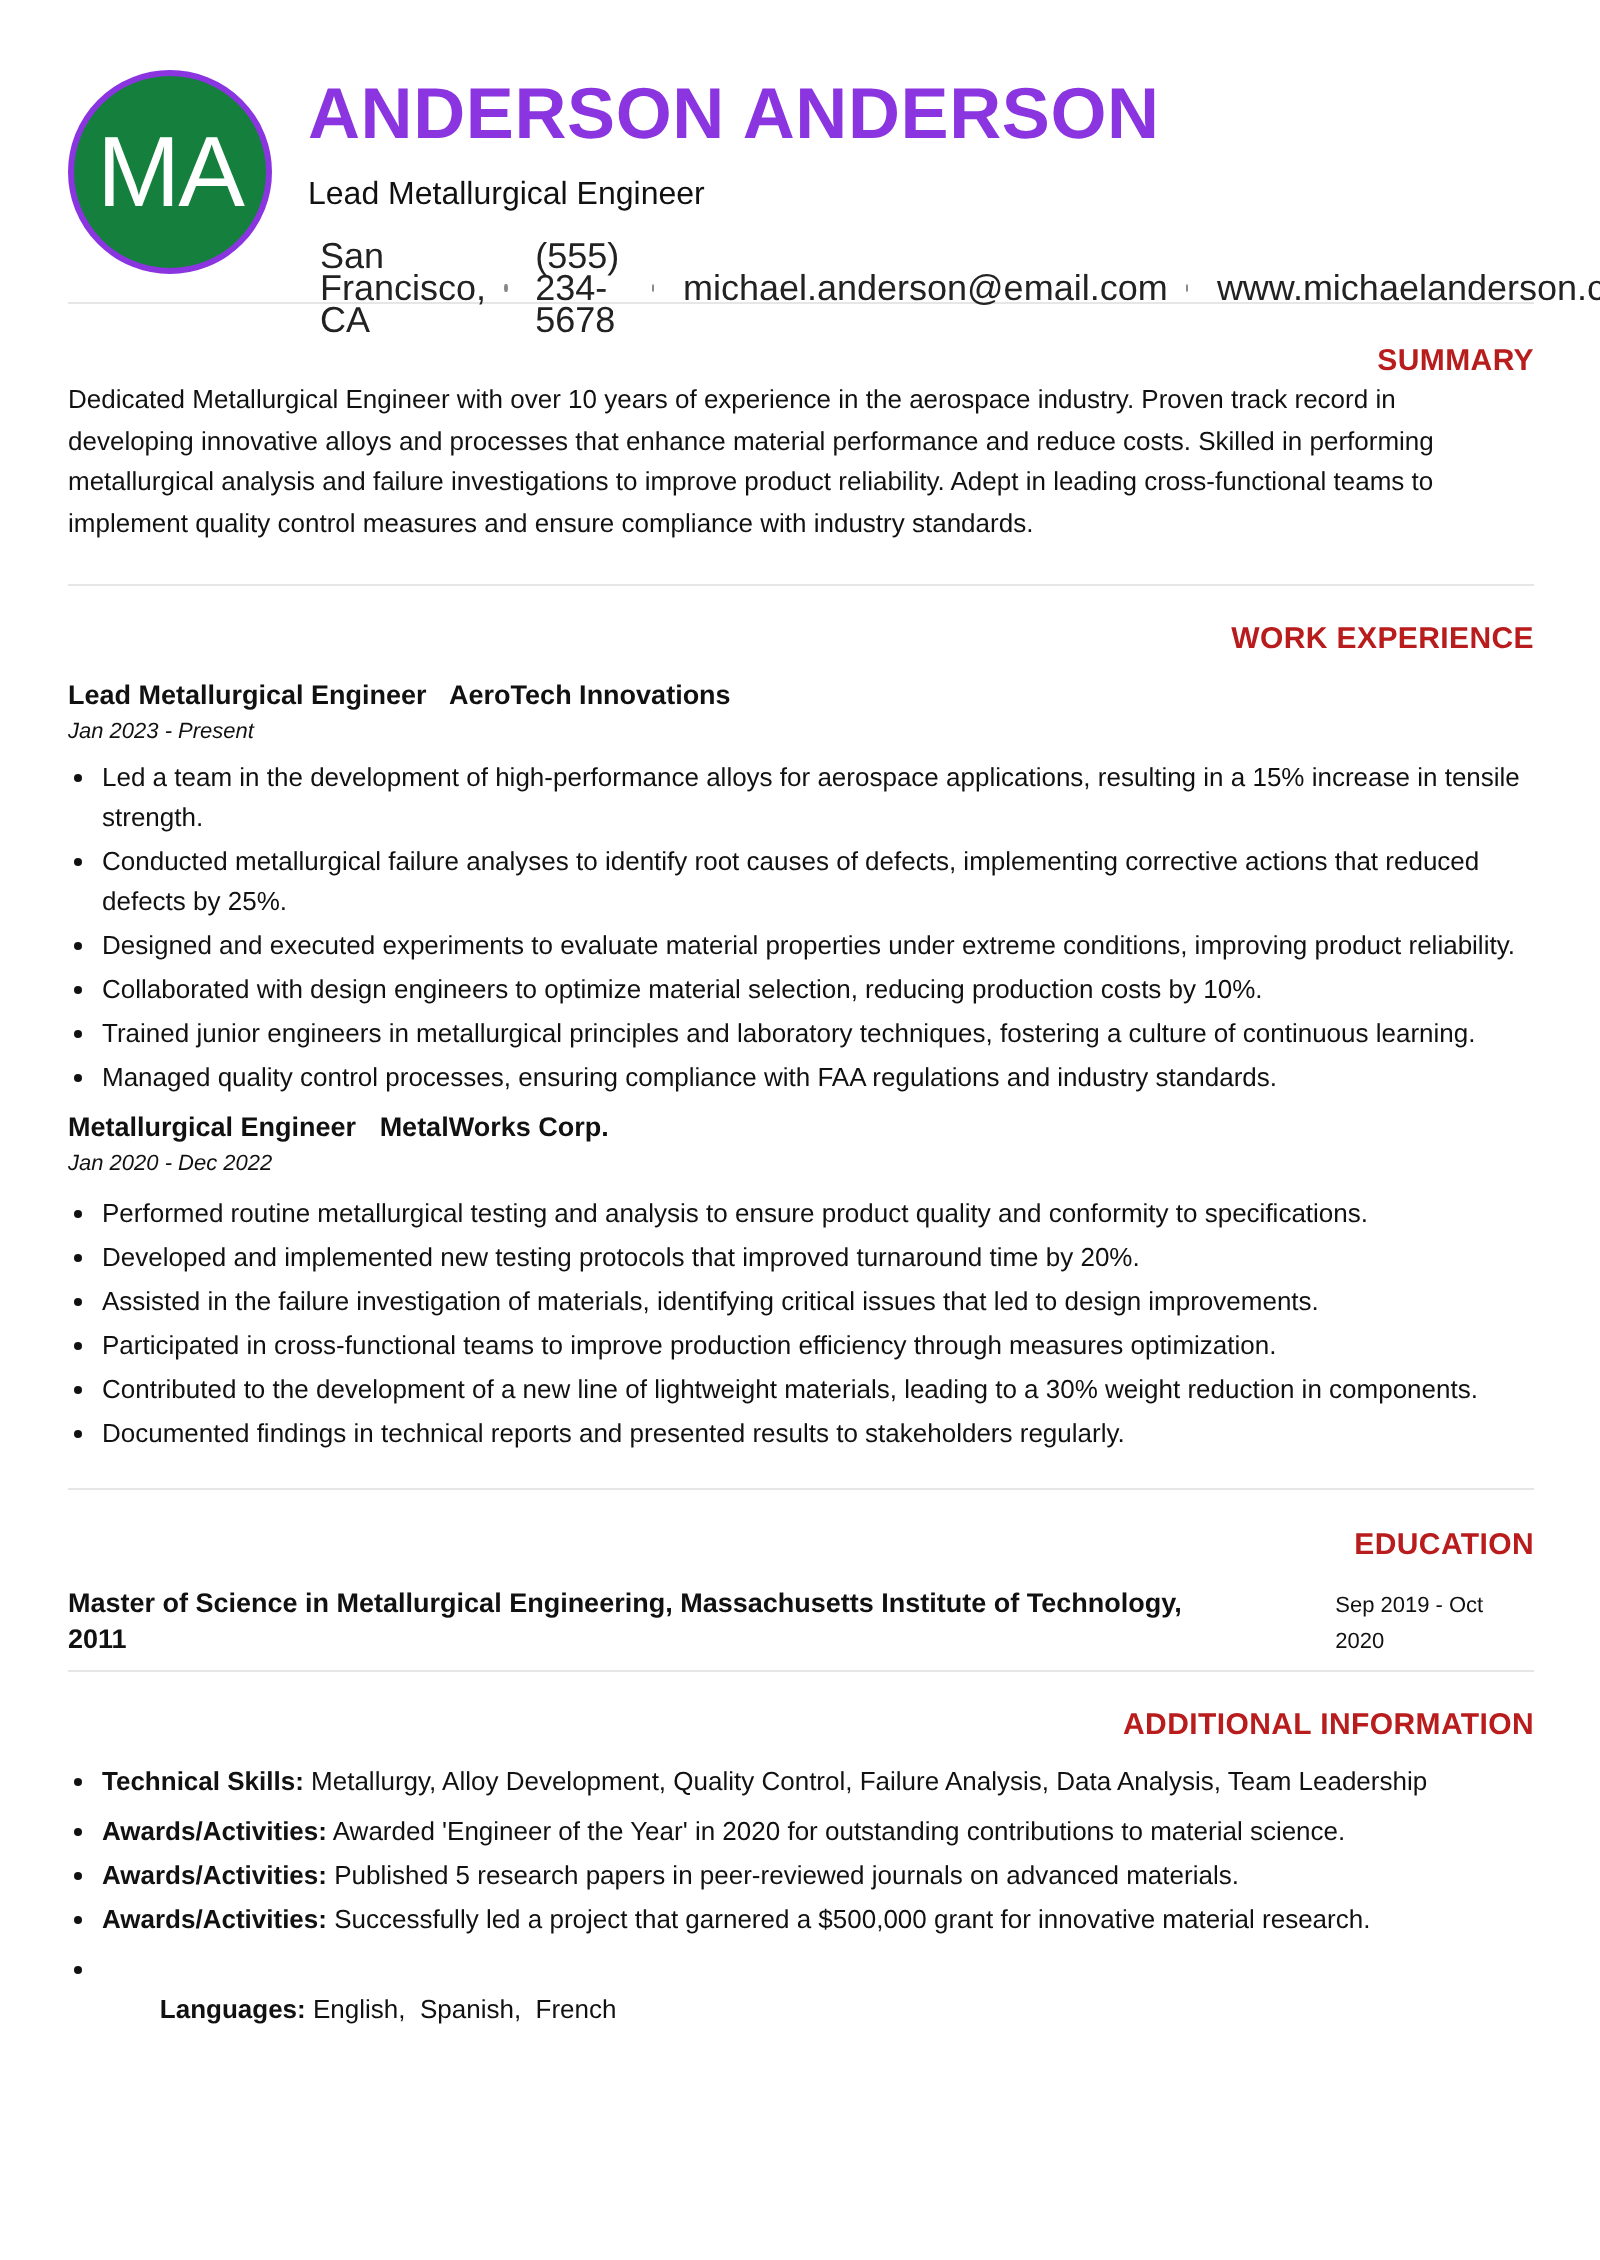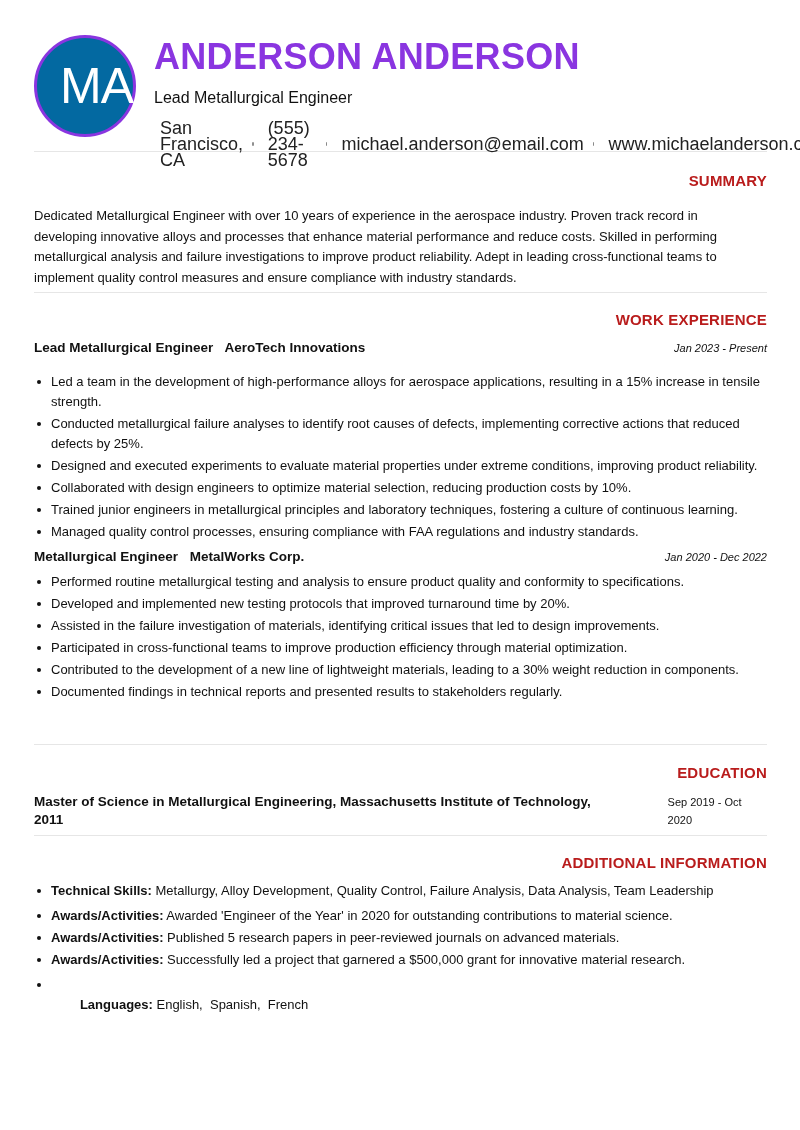--- a/index.html
+++ b/index.html
@@ -9,22 +9,22 @@
       color: #111111;
       position: relative;
     }
     .page { position: absolute; left: 34px; top: 0; width: 733px; }
 
     
     .header { position: relative; height: 151px; }
     .avatar {
       position: absolute; left: 0; top: 35px;
       width: 102px; height: 102px; border-radius: 50%;
-      background: #0369a1; border: 3px solid #8a35e0;
-      display: flex; align-items: center; justify-content: flex-end;
+      background: #15803d; border: 3px solid #8a35e0;
+      display: flex; align-items: center; justify-content: center;
     }
     .avatar-text { color: #ffffff; font-size: 50px; font-weight: 400; letter-spacing: -1px; line-height: 1; }
     .name {
       position: absolute; left: 120px; top: 36px;
       font-size: 36px; font-weight: 700; color: #8a35e0; letter-spacing: 0.3px;
       line-height: 42px;
     }
     .title {
       position: absolute; left: 120px; top: 88px;
       font-size: 16px; color: #111111; line-height: 20px;
@@ -34,25 +34,25 @@
       display: flex; align-items: center; font-size: 18px; color: #222222; line-height: 16px;
     }
     .contacts .sep { display: inline-block; width: 4px; height: 4px; border-radius: 50%; background: #888; margin: 0 14px 0 9px; }
 
     .divider { height: 1px; background: #e6e6e6; width: 733px; }
 
     
     .section-title {
       font-size: 15px; font-weight: 700; color: #b91c1c; letter-spacing: 0.2px; line-height: 18px; text-align: right;
     }
-    .summary-text { font-size: 13px; line-height: 20.5px; color: #111; margin-top: 16px; }
+    .summary-text { font-size: 13px; line-height: 20.5px; color: #111; margin-top: 0; }
 
     .job-head {
       display: flex; justify-content: space-between; align-items: baseline;
-      font-size: 13.5px; font-weight: 700; line-height: 18px;
+      font-size: 13.5px; font-weight: 700; line-height: 18px; flex-direction: column;
     }
     .job-head .role { margin-right: 8px; }
     .job-date { font-size: 11px; font-style: italic; font-weight: 400; color: #111; }
 
     ul.bullets { list-style: none; }
     ul.bullets li {
       position: relative; padding-left: 17px;
       font-size: 13px; line-height: 20px; color: #111; margin-bottom: 2px;
     }
     ul.bullets li::before {
@@ -103,21 +103,21 @@
     <div class="section-title">WORK EXPERIENCE</div>
 
     <div style="margin-top:10px;">
       <div class="job-head">
         <div>
           <span class="role">Lead Metallurgical Engineer</span>
           <span>AeroTech Innovations</span>
         </div>
         <span class="job-date">Jan 2023 - Present</span>
       </div>
-      <ul class="bullets" style="margin-top:15px;">
+      <ul class="bullets" style="margin-top:4px;">
         <li>Led a team in the development of high-performance alloys for aerospace applications, resulting in a 15% increase in tensile strength.</li>
         <li>Conducted metallurgical failure analyses to identify root causes of defects, implementing corrective actions that reduced defects by 25%.</li>
         <li>Designed and executed experiments to evaluate material properties under extreme conditions, improving product reliability.</li>
         <li>Collaborated with design engineers to optimize material selection, reducing production costs by 10%.</li>
         <li>Trained junior engineers in metallurgical principles and laboratory techniques, fostering a culture of continuous learning.</li>
         <li>Managed quality control processes, ensuring compliance with FAA regulations and industry standards.</li>
       </ul>
     </div>
 
     <div style="margin-top:6px;">
@@ -125,21 +125,21 @@
         <div>
           <span class="role">Metallurgical Engineer</span>
           <span>MetalWorks Corp.</span>
         </div>
         <span class="job-date">Jan 2020 - Dec 2022</span>
       </div>
       <ul class="bullets" style="margin-top:6px;">
         <li>Performed routine metallurgical testing and analysis to ensure product quality and conformity to specifications.</li>
         <li>Developed and implemented new testing protocols that improved turnaround time by 20%.</li>
         <li>Assisted in the failure investigation of materials, identifying critical issues that led to design improvements.</li>
-        <li>Participated in cross-functional teams to improve production efficiency through material optimization.</li>
+        <li>Participated in cross-functional teams to improve production efficiency through measures optimization.</li>
         <li>Contributed to the development of a new line of lightweight materials, leading to a 30% weight reduction in components.</li>
         <li>Documented findings in technical reports and presented results to stakeholders regularly.</li>
       </ul>
     </div>
   </div>
 
   <div class="divider"></div>
 
   <div style="padding-top:19px; height:90px;">
     <div class="section-title">EDUCATION</div>

